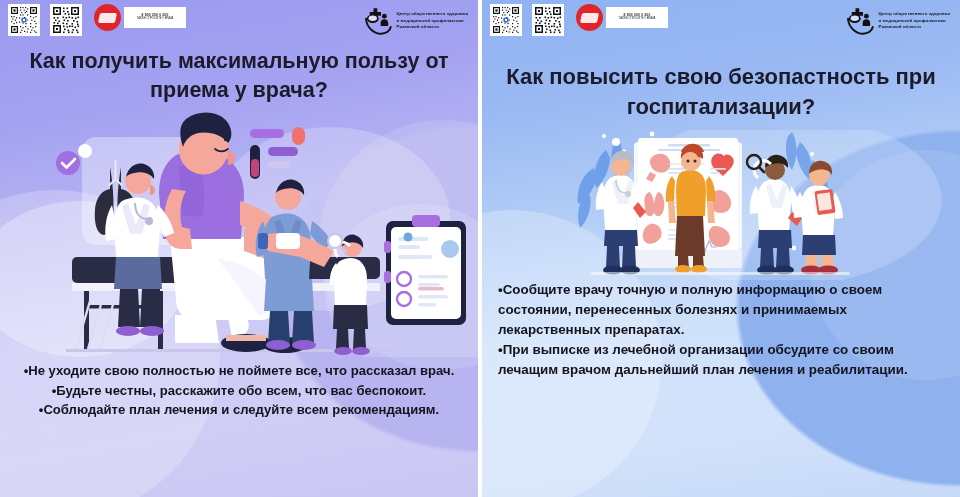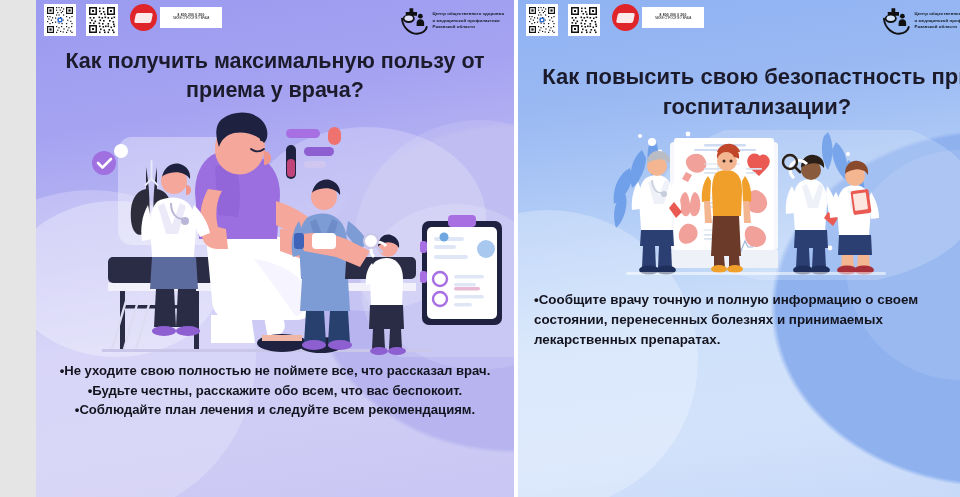--- a/index.html
+++ b/index.html
@@ -8,21 +8,20 @@
     width: 960px; height: 497px;
     background: #ffffff;
     font-family: "Liberation Sans", "DejaVu Sans", sans-serif;
     overflow: hidden;
   }
   .stage {
     position: relative;
     width: 960px; height: 497px;
     display: flex;
     background: #e5e5e5;
-    padding-left: 36px;
   }
 
   
   .panel {
     position: relative;
     width: 478px;
     height: 497px;
     overflow: hidden;
     flex: 0 0 auto;
   }
@@ -164,21 +163,21 @@
     padding: 0 14px;
     font-size: 13.1px;
     line-height: 1.46;
     margin-top: 4px;
   }
   .panel-right .body-text {
     text-align: left;
     padding: 0 14px 0 16px;
     font-size: 13.4px;
     line-height: 1.5;
-    margin-top: 10px;
+    margin-top: 0;
   }
   .body-text p { margin: 0; }
 </style>
 </head>
 <body>
 
 <div class="stage">
 
   <div class="panel panel-left">
     <div class="blob blob-a"></div>
@@ -785,16 +784,17 @@
           <rect x="334" y="60" width="18" height="24" rx="2" fill="#ea5a52" transform="rotate(-8 343 72)"></rect>
           <rect x="336" y="63" width="13" height="17" rx="1" fill="#fde6df" transform="rotate(-8 343 72)"></rect>
         </g>
 
         <rect x="108" y="142" width="260" height="3" rx="1.5" fill="#ffffff" opacity=".55"></rect>
       </svg>
     </div>
 
     <div class="body-text">
       <p>•Сообщите врачу точную и полную информацию  о своем состоянии, перенесенных болезнях и принимаемых лекарственных препаратах.</p>
+      <p>•При выписке из лечебной организации обсудите со своим лечащим врачом дальнейший план лечения и реабилитации.</p>
     </div>
   </div>
 
 </div>
 
 </body></html>

